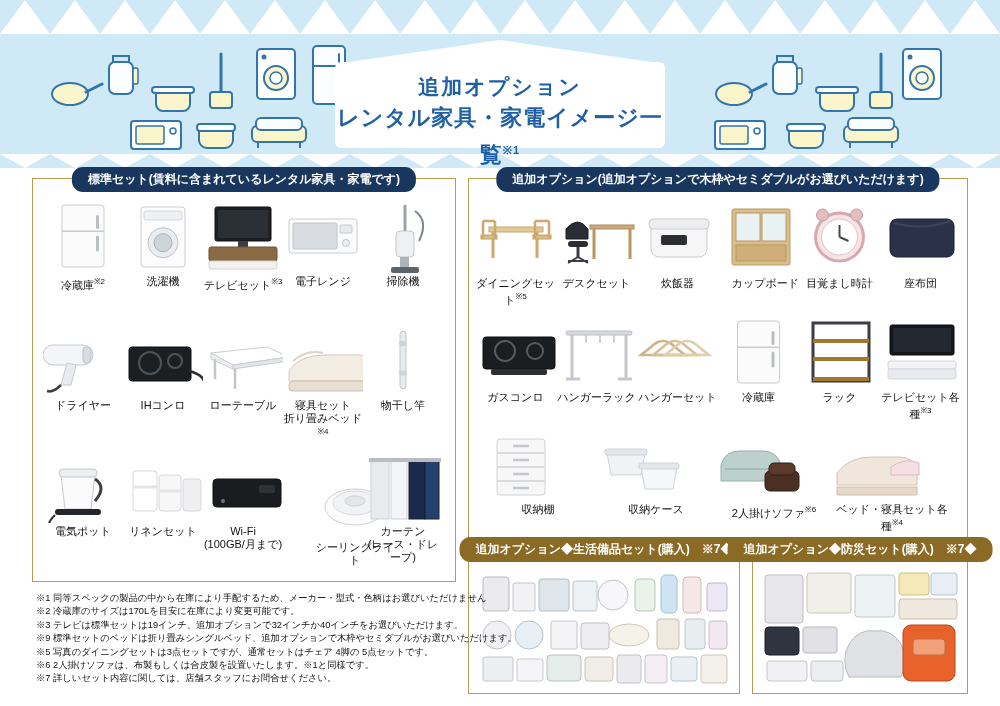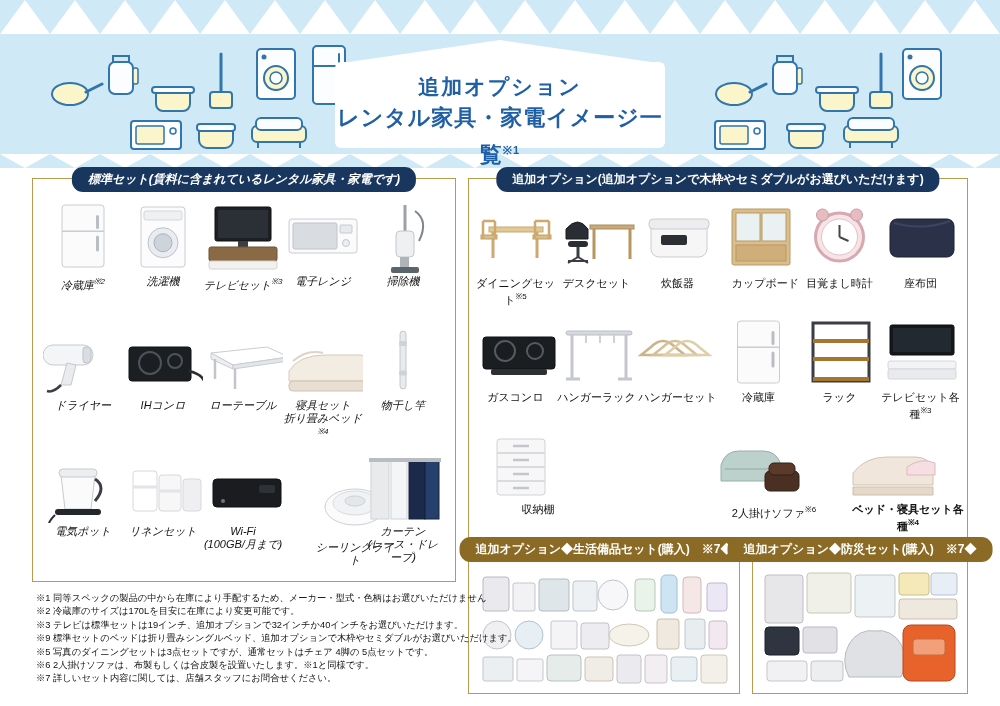--- a/index.html
+++ b/index.html
@@ -274,21 +274,21 @@
   </div>
 
   <div id="title-plate">
     <div class="t1">追加オプション</div>
     <div class="t2">
       <span>レンタル家具・家電イメージ一覧</span><sup>※1</sup>
     </div>
   </div>
 </div>
 
-<div class="panel" id="standard-panel" style="left:32px; top:178px; width:424px; height:404px;font-style:italic;">
+<div class="panel" id="standard-panel" style="left:32px; top:178px; width:424px; height:404px;">
   <div class="panel-title">標準セット(賃料に含まれているレンタル家具・家電です)</div>
   <div class="grid" id="standard-grid">
       <div class="cell" style="left: 10px; top: 22px; width: 80px;">
         <div class="art">
           <svg width="80" height="72" viewBox="0 0 80 72">
             <rect x="19" y="4" width="42" height="62" rx="3" fill="#fbfbfc" stroke="#c9ccd1"></rect>
             <path d="M19 30.24 h42" stroke="#c9ccd1" stroke-width="1.5"></path>
             <rect x="53" y="14" width="3" height="14" rx="1.5" fill="#b9bdc4"></rect>
             <rect x="53" y="34.56" width="3" height="16" rx="1.5" fill="#b9bdc4"></rect>
           </svg>
@@ -590,32 +590,43 @@
       <div class="cell" style="left: 10px; top: 252px; width: 118px;">
         <div class="art">
           <svg width="118" height="70" viewBox="0 0 118 70">
             <rect x="18" y="8" width="48" height="56" rx="3" fill="#f7f7f8" stroke="#cfd2d6"></rect>
             <path d="M18 22 h48 M18 36 h48 M18 50 h48" stroke="#d9dbdf" stroke-width="2"></path>
             <path d="M34 15 h16 M34 29 h16 M34 43 h16 M34 57 h16" stroke="#c3c6cb" stroke-width="2.5"></path>
           </svg>
         </div>
         <div class="cap">収納棚</div>
       </div>
+      <div class="cell" style="left: 128px; top: 252px; width: 118px;">
+        <div class="art">
+          <svg width="118" height="70" viewBox="0 0 118 70">
+            <path d="M10 22 h38 l-4 22 h-30 z" fill="#f1f2f4" stroke="#cfd2d6"></path>
+            <rect x="8" y="18" width="42" height="6" rx="2" fill="#e4e6e9" stroke="#cfd2d6"></rect>
+            <path d="M44 36 h36 l-4 22 h-28 z" fill="#f6f7f8" stroke="#cfd2d6"></path>
+            <rect x="42" y="32" width="40" height="6" rx="2" fill="#e4e6e9" stroke="#cfd2d6"></rect>
+          </svg>
+        </div>
+        <div class="cap">収納ケース</div>
+      </div>
       <div class="cell" style="left: 246px; top: 252px; width: 118px;">
         <div class="art">
           <svg width="118" height="70" viewBox="0 0 118 70">
             <path d="M6 34 q4 -14 18 -14 h24 q14 0 18 14 v16 h-60 z" fill="#bcd0cc" stroke="#96b0ab"></path>
             <path d="M10 38 h52" stroke="#a6bcb7" stroke-width="2"></path>
             <rect x="50" y="40" width="34" height="20" rx="5" fill="#4a2f22" stroke="#332016"></rect>
             <rect x="54" y="32" width="26" height="12" rx="5" fill="#5c3a2a" stroke="#332016"></rect>
           </svg>
         </div>
         <div class="cap">2人掛けソファ<sup>※6</sup></div>
       </div>
-      <div class="cell" style="left: 380px; top: 252px; width: 118px; font-weight: bold;">
+      <div class="cell" style="left: 364px; top: 252px; width: 118px;">
         <div class="art">
           <svg width="118" height="70" viewBox="0 0 118 70">
             <path d="M4 42 q12 -16 34 -16 h28 q14 0 18 12 v16 h-80 z" fill="#f0e6db" stroke="#d3c4b2"></path>
             <path d="M4 56 h80 v8 h-80 z" fill="#e6d9c9" stroke="#cfbfab"></path>
             <path d="M58 36 q14 -10 28 -4 l0 12 h-28 z" fill="#f6dfe3" stroke="#dcb9c0"></path>
           </svg>
         </div>
         <div class="cap">ベッド・寝具セット各種<sup>※4</sup></div>
       </div>
     </div>

